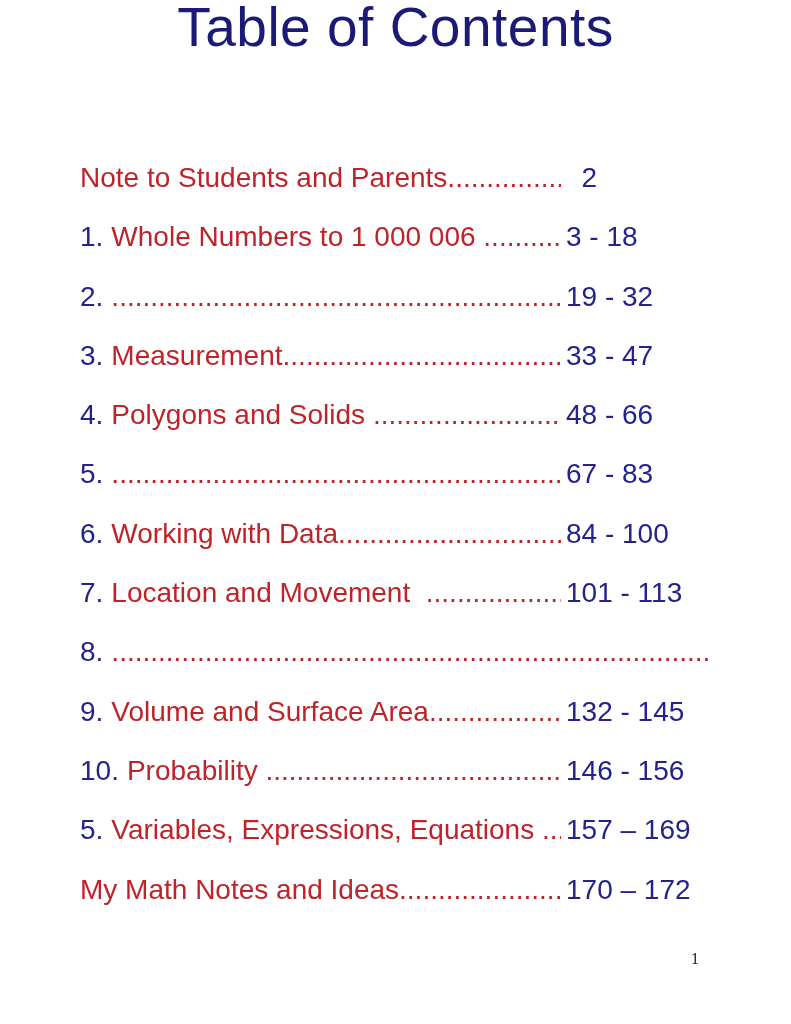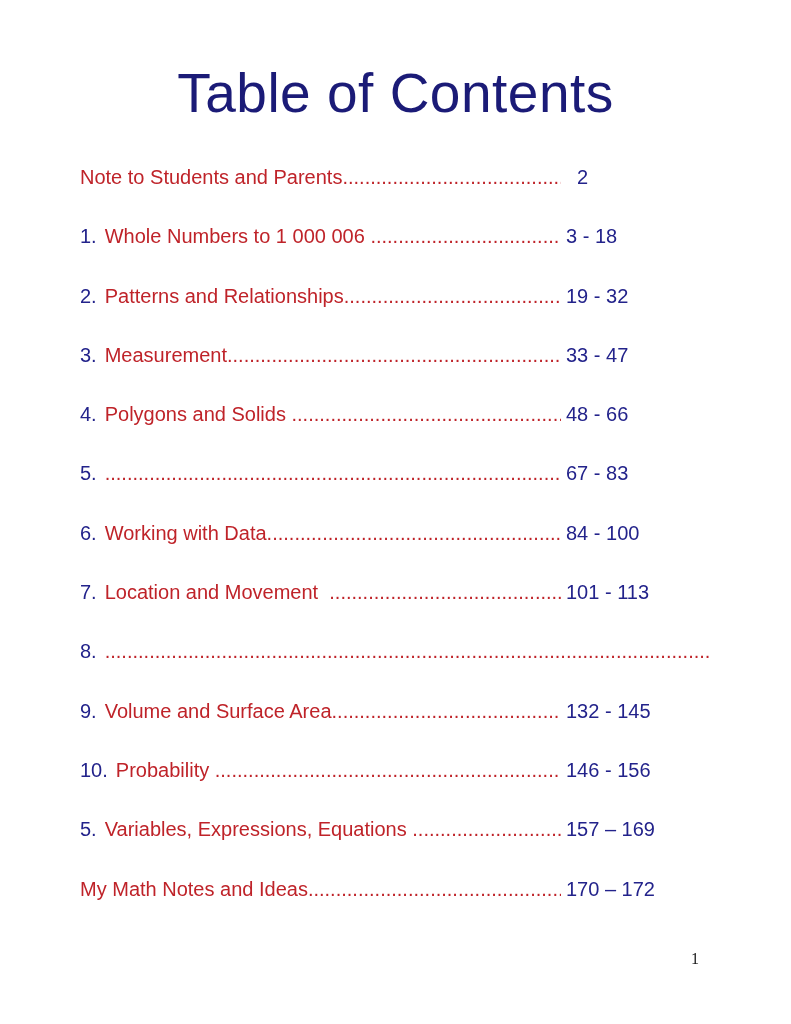--- a/index.html
+++ b/index.html
@@ -15,40 +15,39 @@
     background:var(--paper);
     font-family:"Liberation Sans", sans-serif;
     position:relative;
     overflow:hidden;
   }
   .page{
     position:absolute;
     inset:0;
   }
   h1.title{
-    margin-top:66px;
     text-align:center;
     font-size:55px;
     font-weight:400;
     line-height:1.0;
     color:var(--title-navy);
     letter-spacing:0.5px;
   }
   .toc{
     position:absolute;
     left:80px;
     top:148px;
     width:631px;
   }
   .row{
     display:flex;
     align-items:flex-end;
     height:59.3px;
     line-height:59.3px;
-    font-size:20px;
+    font-size:28px;
     white-space:nowrap;
   }
   .num{
     color:var(--navy);
     margin-right:8px;
     flex:0 0 auto;
   }
   .num:empty{display:none;margin-right:0;}
   .ttl{
     color:var(--red);
@@ -97,21 +96,20 @@
 
     <div class="row">
       <span class="num">1.</span>
       <span class="ttl">Whole Numbers to 1 000 006 </span>
       <span class="leader">................................................................................................................................................................</span>
       <span class="pages">3 - 18</span>
     </div>
 
     <div class="row">
       <span class="num">2.</span>
-      <span class="ttl">Patterns and Relationships</span>
       <span class="leader">................................................................................................................................................................</span>
       <span class="pages">19 - 32</span>
     </div>
 
     <div class="row">
       <span class="num">3.</span>
       <span class="ttl">Measurement</span>
       <span class="leader">................................................................................................................................................................</span>
       <span class="pages">33 - 47</span>
     </div>

